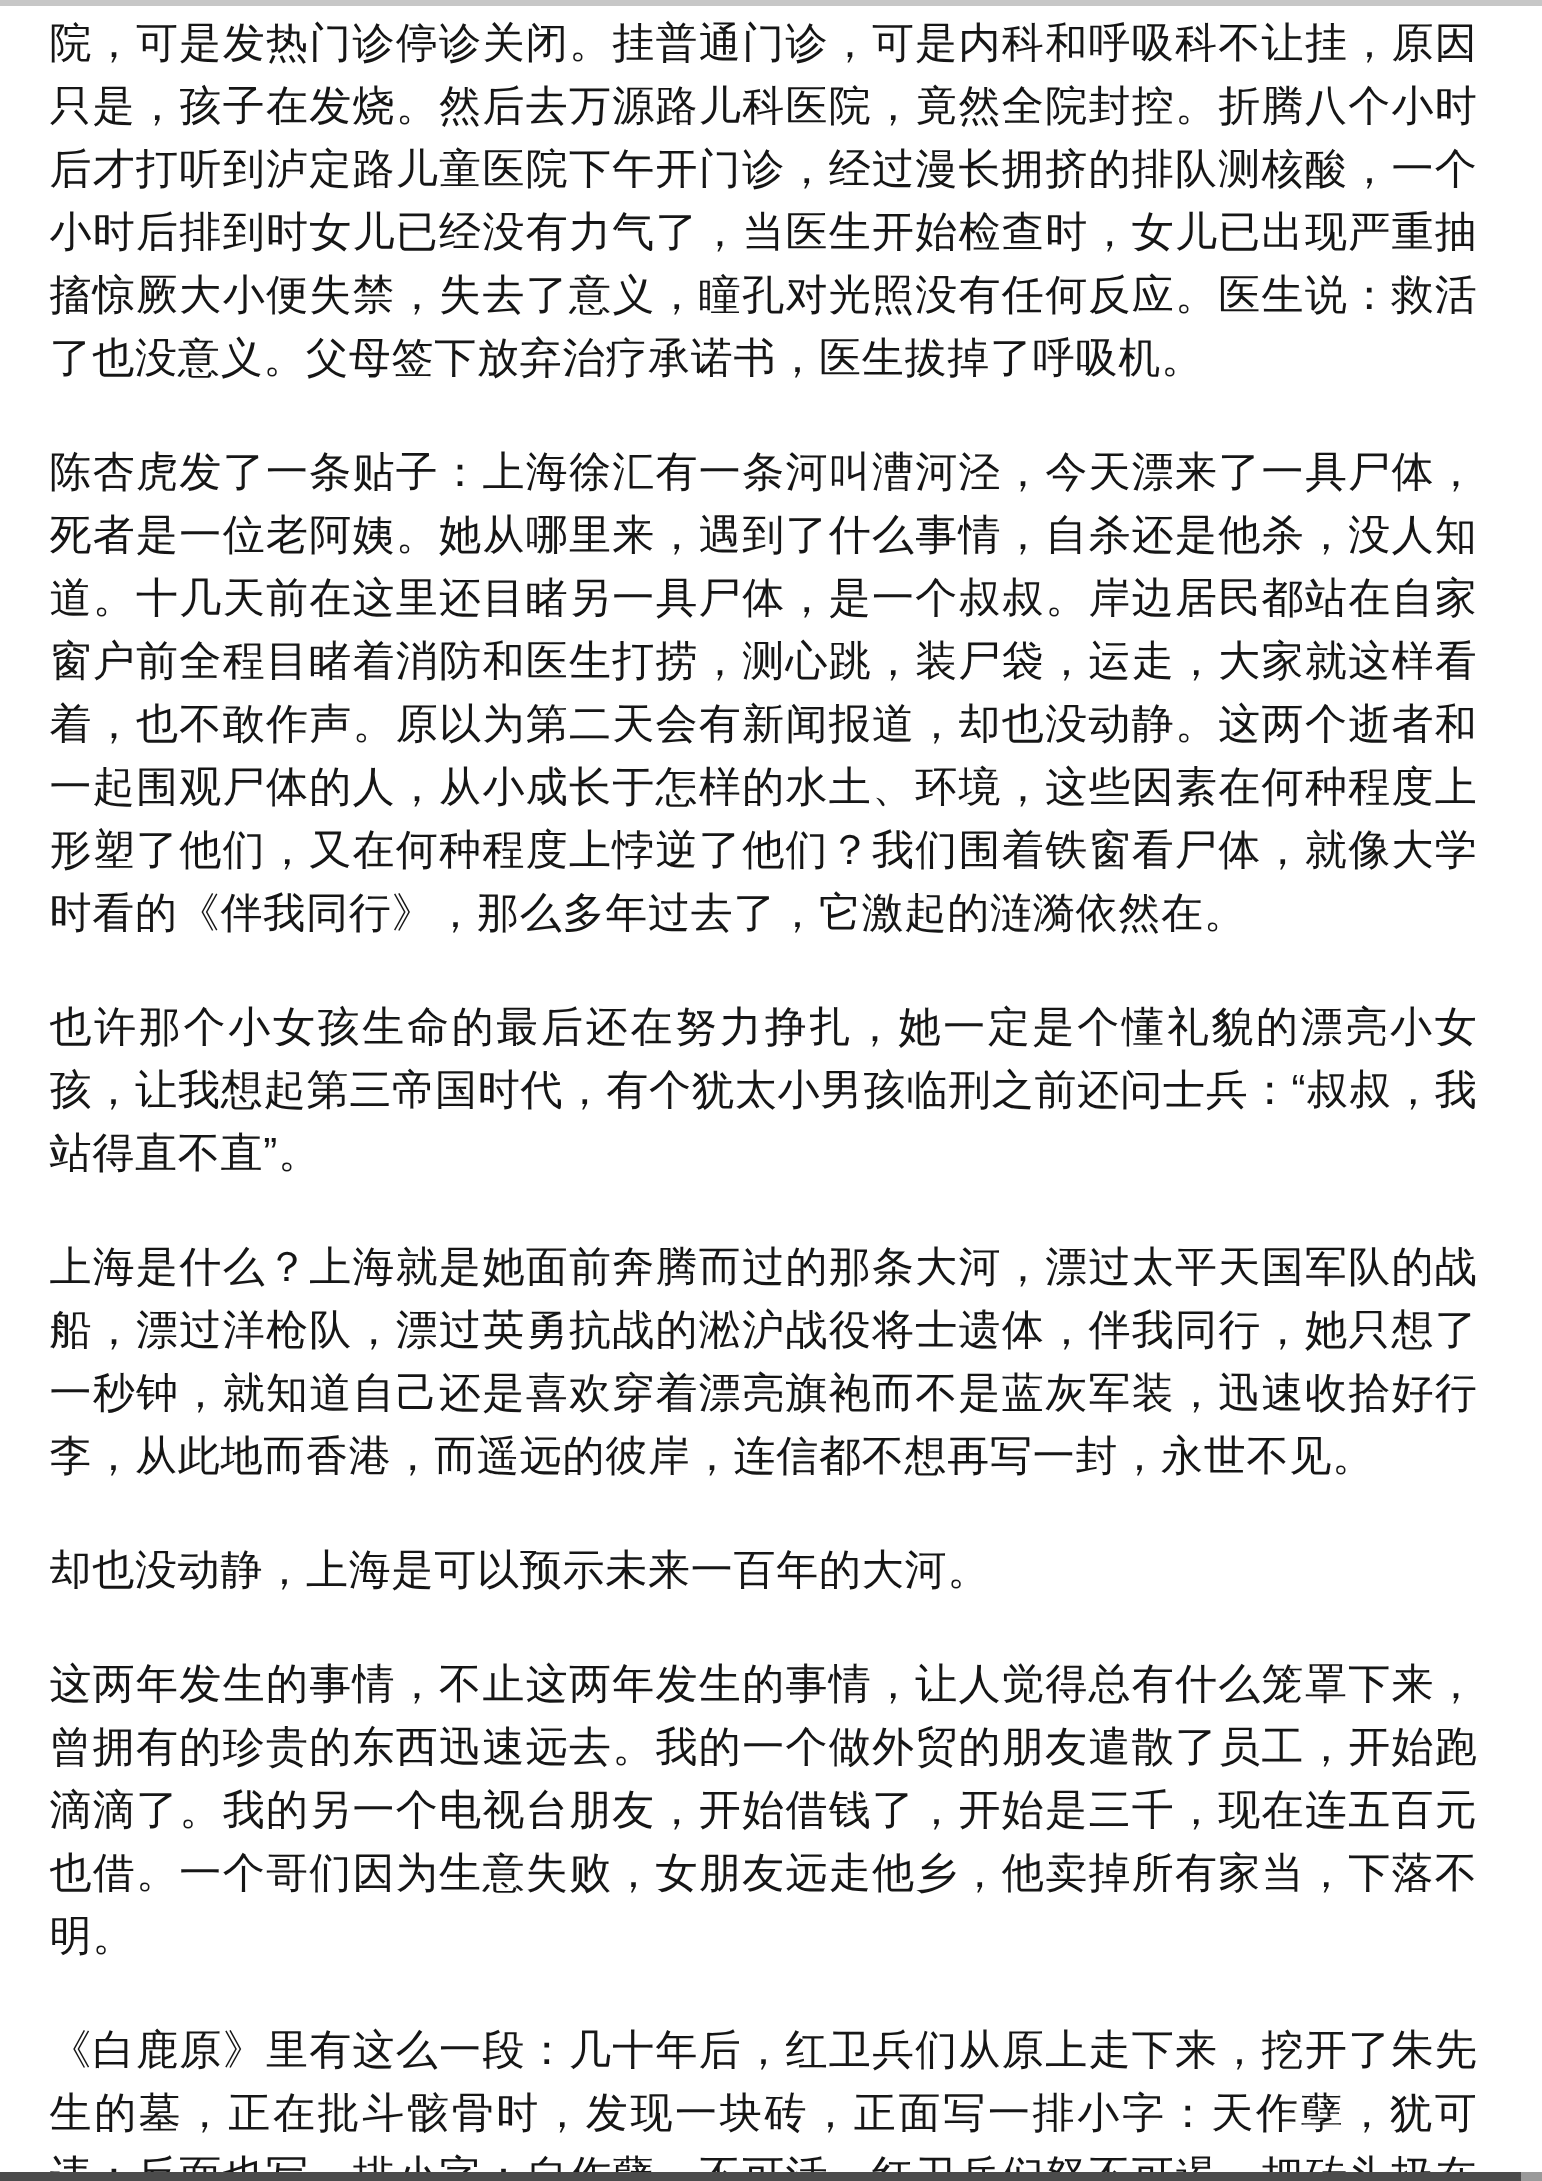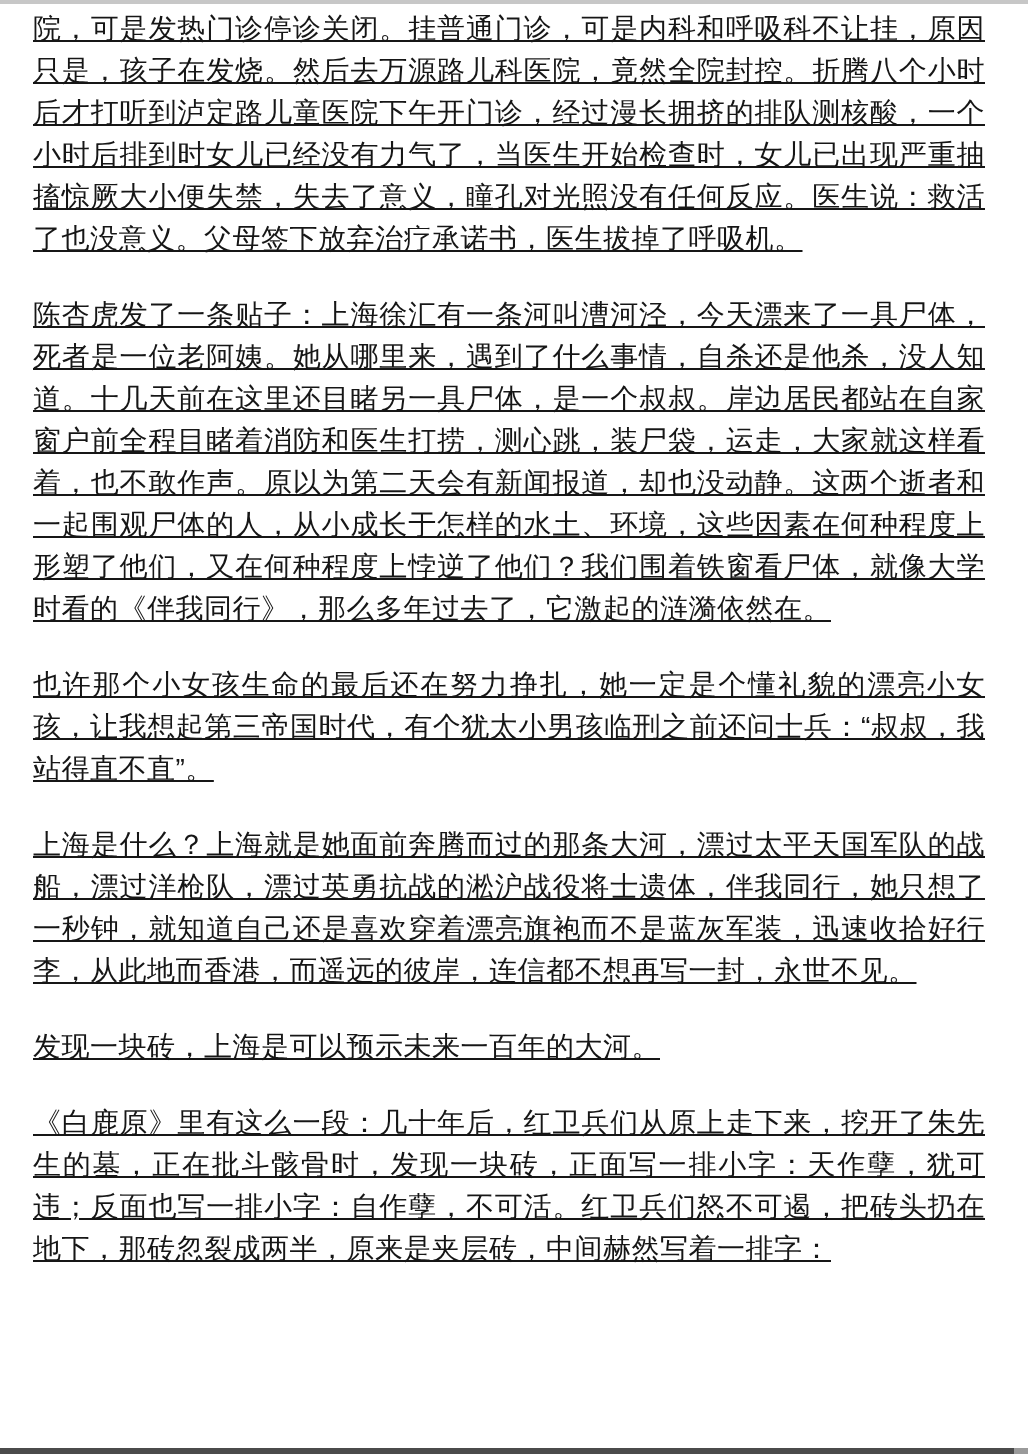--- a/index.html
+++ b/index.html
@@ -47,39 +47,39 @@
     color: #161616;
   }
   .article-body p {
     margin: 0 16px 34px 0;
     font-size: 28px;
     line-height: 42px;
     text-align: justify;
     text-justify: inter-ideograph;
     letter-spacing: 0.5px;
     word-break: break-all;
-    text-decoration: underline;
   }
   .article-body p:last-child {
     margin-bottom: 0;
   }
 </style>
 </head>
 <body>
 
 <div class="page">
 
   <div class="top-edge-bar"></div>
 
   <div class="article-body">
     <p>院，可是发热门诊停诊关闭。挂普通门诊，可是内科和呼吸科不让挂，原因只是，孩子在发烧。然后去万源路儿科医院，竟然全院封控。折腾八个小时后才打听到泸定路儿童医院下午开门诊，经过漫长拥挤的排队测核酸，一个小时后排到时女儿已经没有力气了，当医生开始检查时，女儿已出现严重抽搐惊厥大小便失禁，失去了意义，瞳孔对光照没有任何反应。医生说：救活了也没意义。父母签下放弃治疗承诺书，医生拔掉了呼吸机。</p>
     <p>陈杏虎发了一条贴子：上海徐汇有一条河叫漕河泾，今天漂来了一具尸体，死者是一位老阿姨。她从哪里来，遇到了什么事情，自杀还是他杀，没人知道。十几天前在这里还目睹另一具尸体，是一个叔叔。岸边居民都站在自家窗户前全程目睹着消防和医生打捞，测心跳，装尸袋，运走，大家就这样看着，也不敢作声。原以为第二天会有新闻报道，却也没动静。这两个逝者和一起围观尸体的人，从小成长于怎样的水土、环境，这些因素在何种程度上形塑了他们，又在何种程度上悖逆了他们？我们围着铁窗看尸体，就像大学时看的《伴我同行》，那么多年过去了，它激起的涟漪依然在。</p>
     <p>也许那个小女孩生命的最后还在努力挣扎，她一定是个懂礼貌的漂亮小女孩，让我想起第三帝国时代，有个犹太小男孩临刑之前还问士兵：“叔叔，我站得直不直”。</p>
     <p>上海是什么？上海就是她面前奔腾而过的那条大河，漂过太平天国军队的战船，漂过洋枪队，漂过英勇抗战的淞沪战役将士遗体，伴我同行，她只想了一秒钟，就知道自己还是喜欢穿着漂亮旗袍而不是蓝灰军装，迅速收拾好行李，从此地而香港，而遥远的彼岸，连信都不想再写一封，永世不见。</p>
-    <p>发现一块砖，上海是可以预示未来一百年的大河。</p>
+    <p>却也没动静，上海是可以预示未来一百年的大河。</p>
+    <p>这两年发生的事情，不止这两年发生的事情，让人觉得总有什么笼罩下来，曾拥有的珍贵的东西迅速远去。我的一个做外贸的朋友遣散了员工，开始跑滴滴了。我的另一个电视台朋友，开始借钱了，开始是三千，现在连五百元也借。一个哥们因为生意失败，女朋友远走他乡，他卖掉所有家当，下落不明。</p>
     <p>《白鹿原》里有这么一段：几十年后，红卫兵们从原上走下来，挖开了朱先生的墓，正在批斗骸骨时，发现一块砖，正面写一排小字：天作孽，犹可违；反面也写一排小字：自作孽，不可活。红卫兵们怒不可遏，把砖头扔在地下，那砖忽裂成两半，原来是夹层砖，中间赫然写着一排字：</p>
   </div>
 
   <div class="bottom-edge-bar">
     <div class="bottom-edge-cap"></div>
   </div>
 
 </div>
 
 </body></html>

